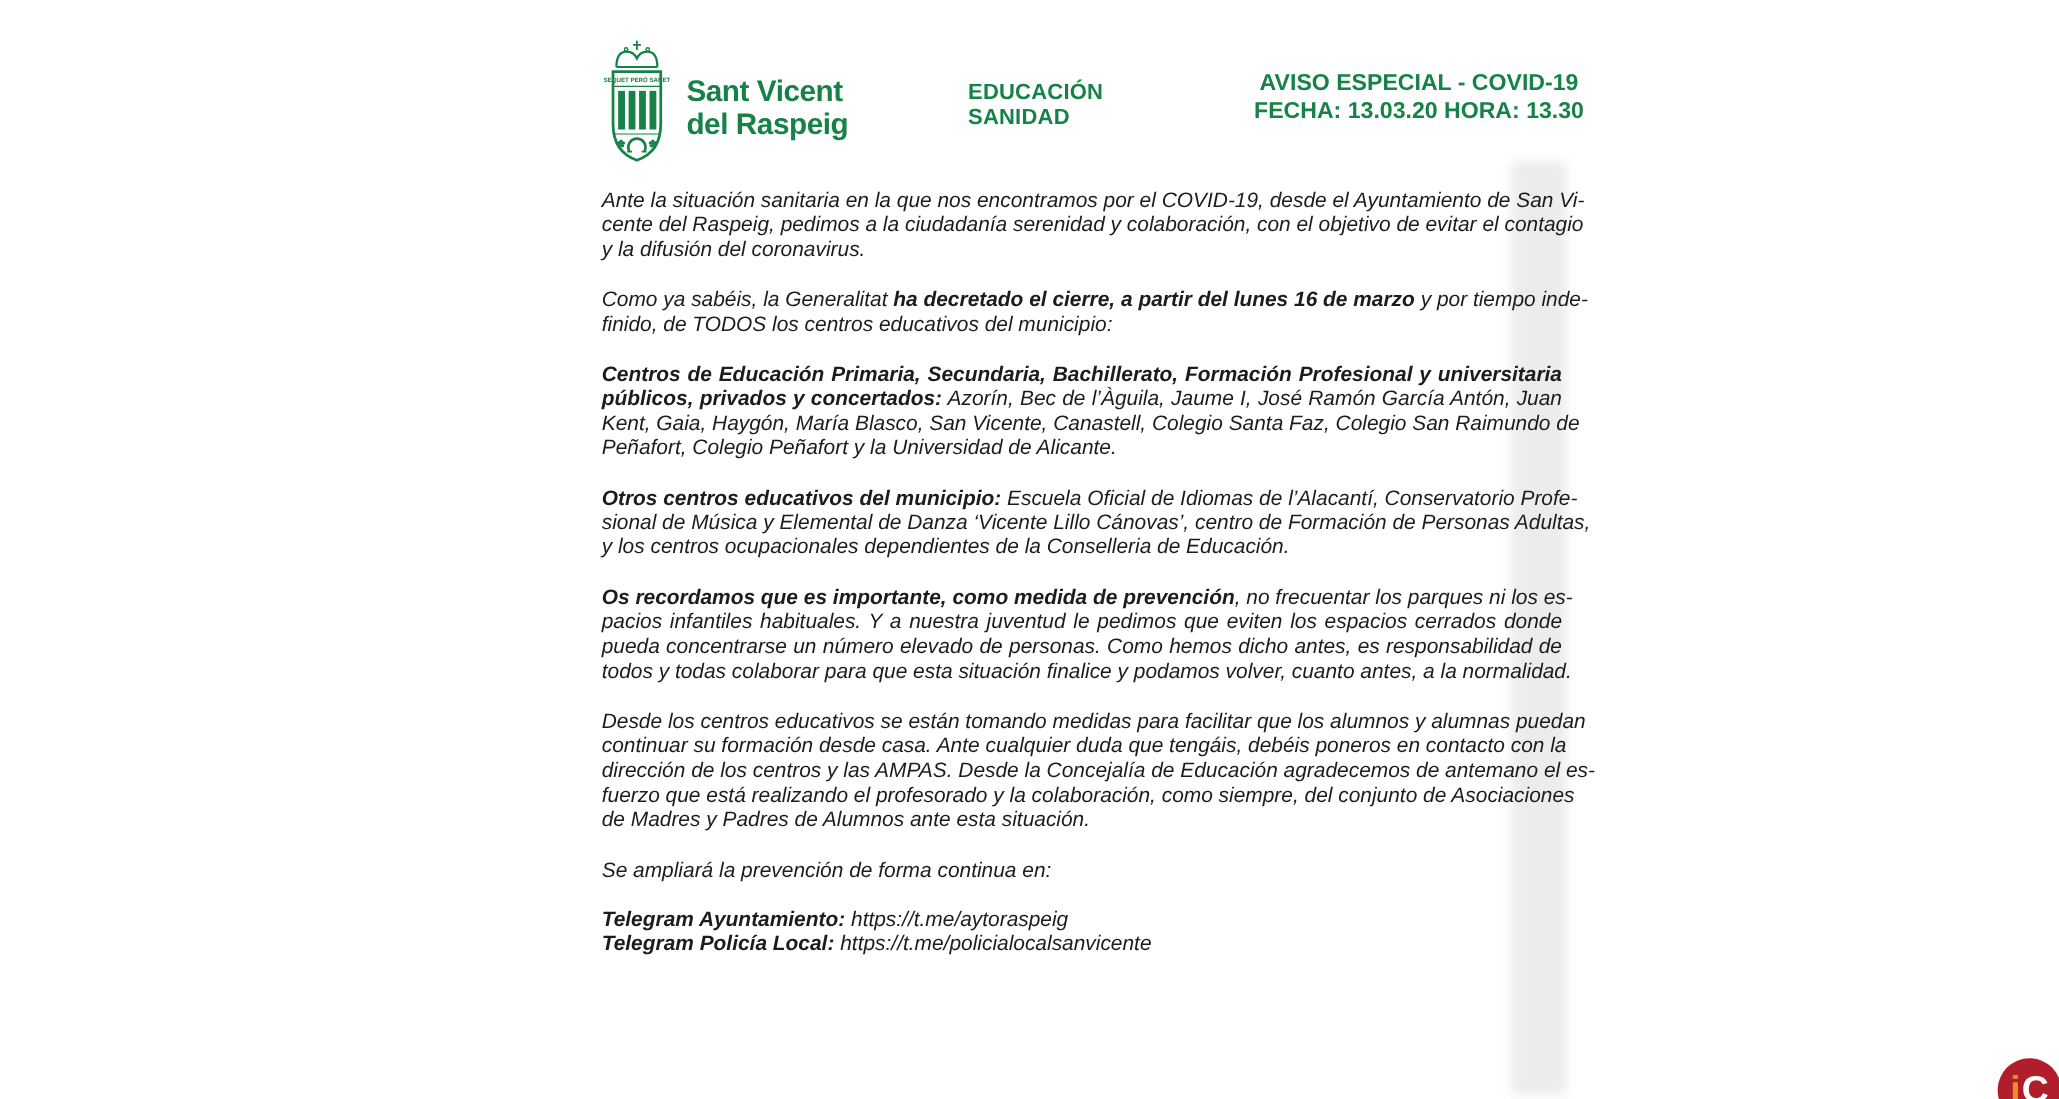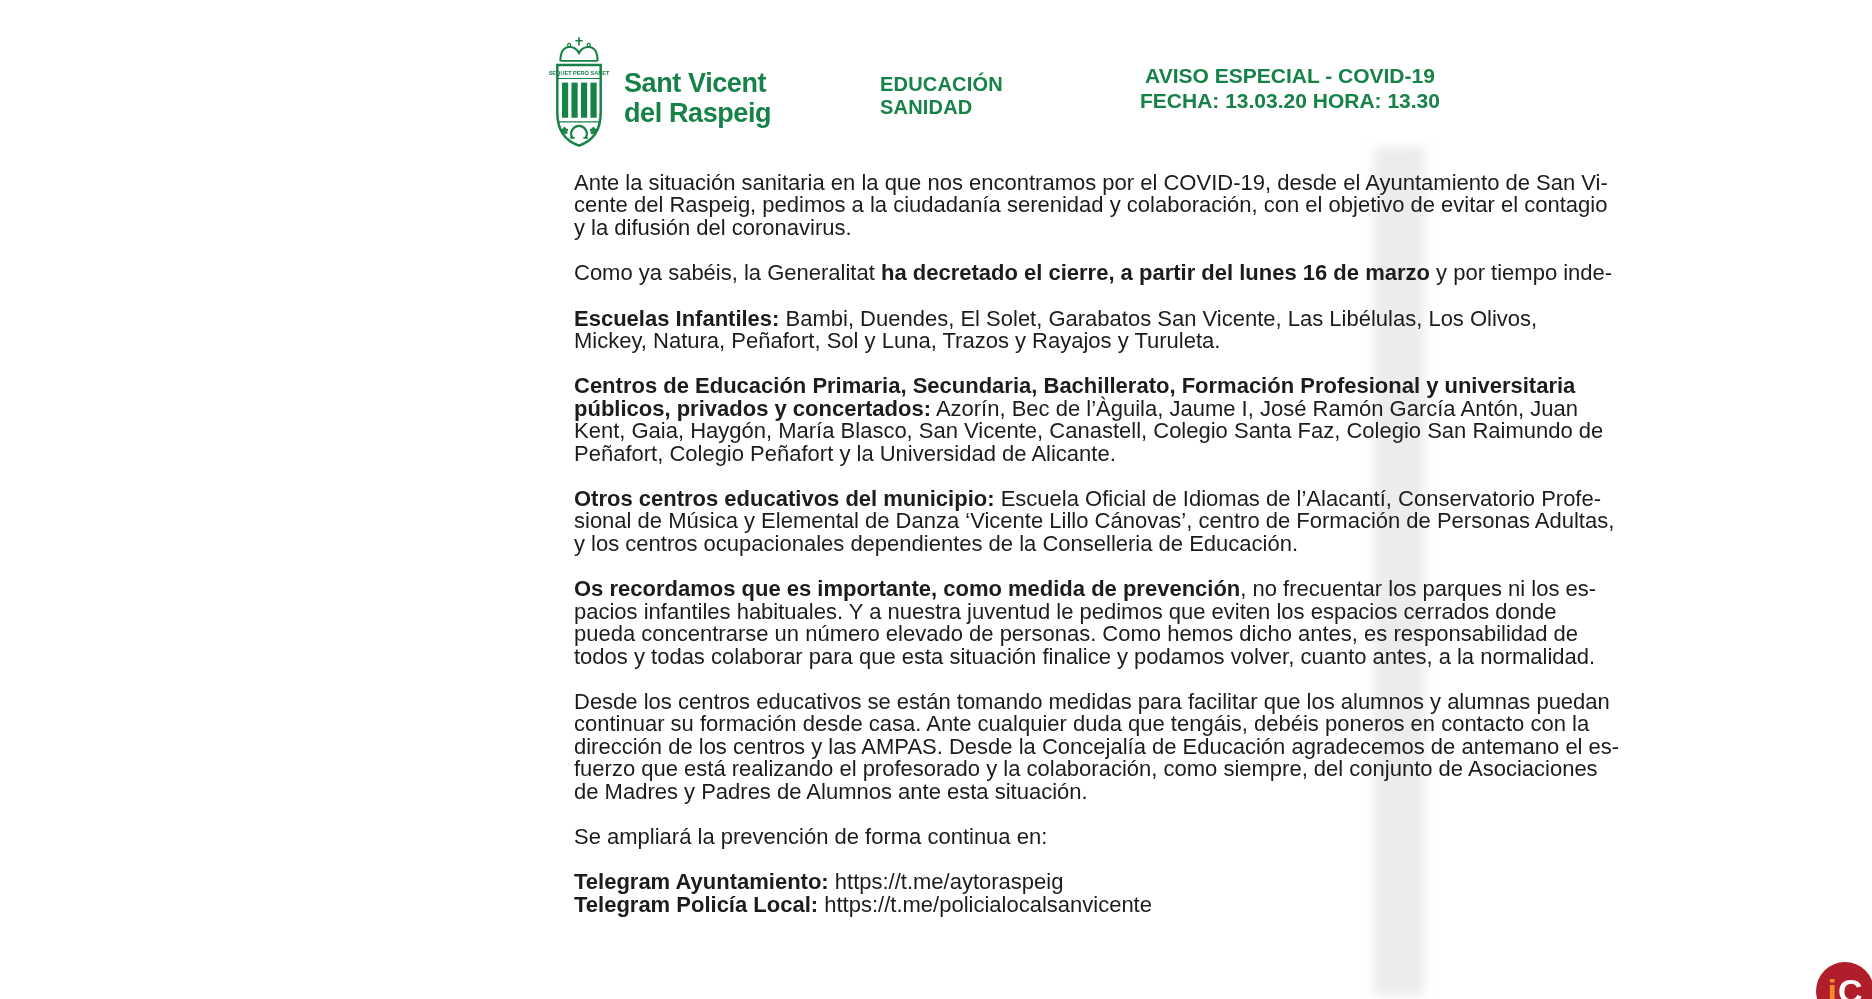--- a/index.html
+++ b/index.html
@@ -40,23 +40,24 @@
   .scan-shadow {
     position: absolute; left: 1374px; top: 147px;
     width: 50px; height: 848px;
     background: #ececec;
     filter: blur(5px);
     z-index: 0;
   }
 
   
   .doc-body {
-    position: absolute; left: 574px; top: 172px; width: 873px;
-    font-size: 22px; line-height: 22.4px;
+    position: absolute; left: 547px; top: 172px; width: 873px;
+    font-size: 19px; line-height: 22.4px;
     z-index: 1;
+    font-style: italic;
   }
   .paragraph { margin: 0 0 23px 0; }
   .line {
     white-space: nowrap;
     text-align: justify;
     text-align-last: justify;
   }
   .line.final { text-align-last: left; }
   .no-justify .line { text-align-last: left; }
   .b { font-weight: 700; }
@@ -138,24 +139,21 @@
   <div class="scan-shadow"></div>
 
   <div class="doc-body">
       <div class="paragraph">
         <div class="line"><span>Ante la situación sanitaria  en la que nos encontramos por el COVID-19, desde el Ayuntamiento de San Vi-</span></div>
         <div class="line"><span>cente del Raspeig, pedimos a la ciudadanía serenidad y colaboración,  con el objetivo de evitar el contagio</span></div>
         <div class="line final"><span>y la difusión del coronavirus.</span></div>
       </div>
       <div class="paragraph">
         <div class="line"><span>Como ya sabéis, la Generalitat </span><span class="b">ha decretado el cierre, a partir  del lunes 16 de marzo</span><span> y por tiempo inde-</span></div>
-      </div>
-      <div class="paragraph">
-        <div class="line"><span class="b">Escuelas Infantiles:</span><span> Bambi, Duendes, El Solet, Garabatos San Vicente, Las Libélulas, Los Olivos,</span></div>
-        <div class="line final"><span>Mickey, Natura, Peñafort, Sol y Luna, Trazos y Rayajos y Turuleta.</span></div>
+        <div class="line final"><span>finido, de TODOS  los centros educativos del municipio:</span></div>
       </div>
       <div class="paragraph">
         <div class="line"><span class="b">Centros de Educación Primaria, Secundaria, Bachillerato, Formación Profesional y universitaria</span></div>
         <div class="line"><span class="b">públicos, privados y concertados:</span><span> Azorín, Bec de l’Àguila, Jaume I, José Ramón García Antón, Juan</span></div>
         <div class="line"><span>Kent, Gaia, Haygón, María Blasco, San Vicente, Canastell, Colegio Santa Faz, Colegio San Raimundo de</span></div>
         <div class="line final"><span>Peñafort, Colegio Peñafort y la Universidad de Alicante.</span></div>
       </div>
       <div class="paragraph">
         <div class="line"><span class="b">Otros centros educativos del municipio:</span><span> Escuela Oficial de Idiomas de l’Alacantí, Conservatorio Profe-</span></div>
         <div class="line"><span>sional de Música y Elemental de Danza ‘Vicente Lillo Cánovas’, centro de Formación de Personas Adultas,</span></div>

